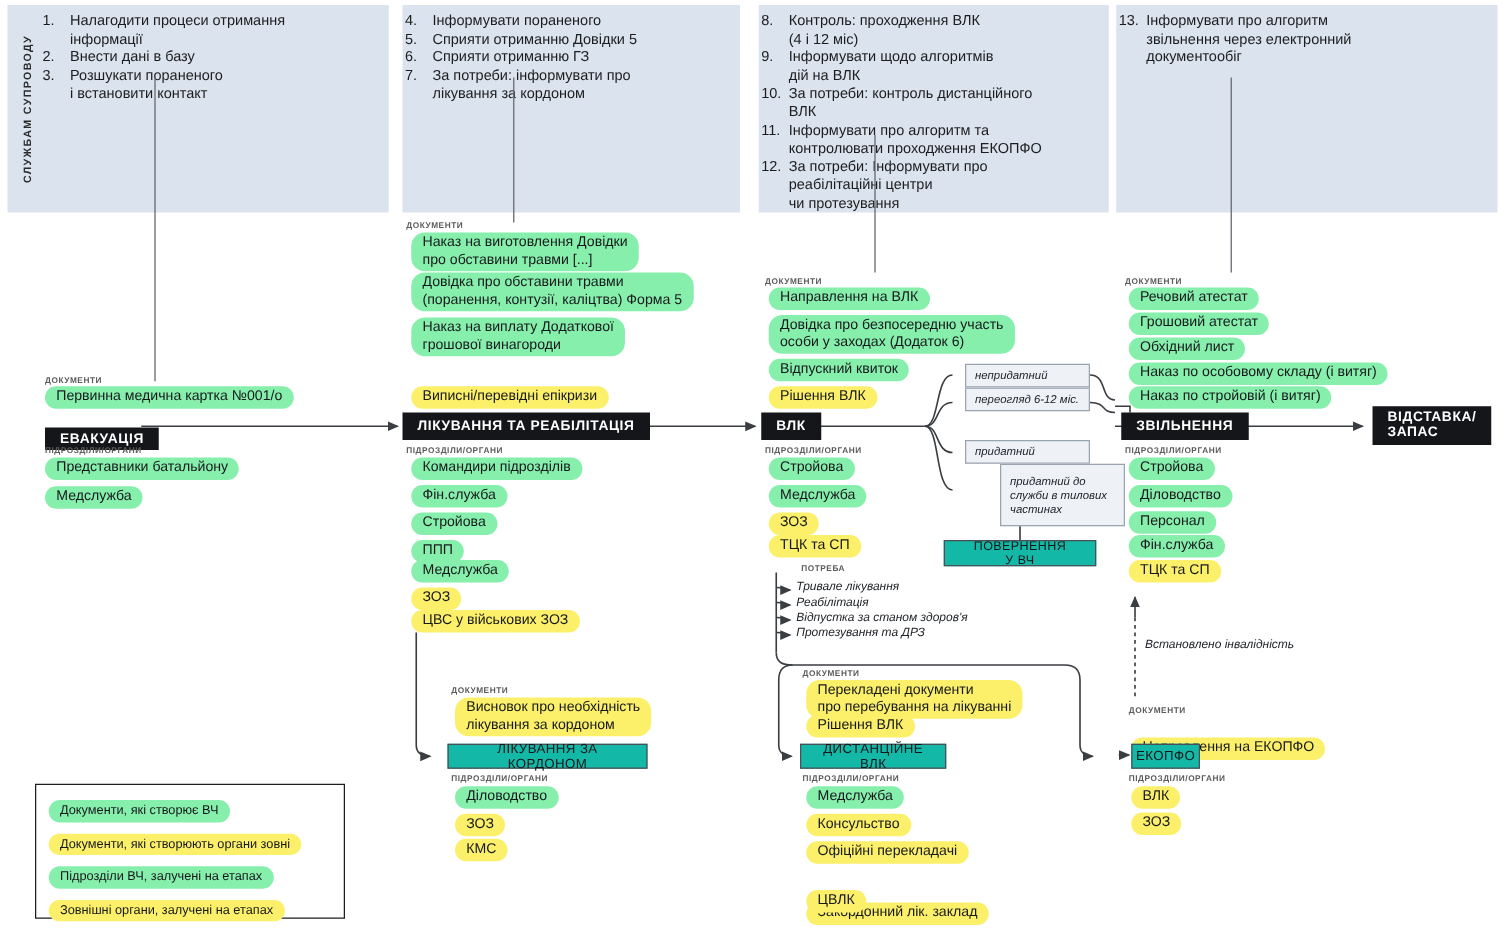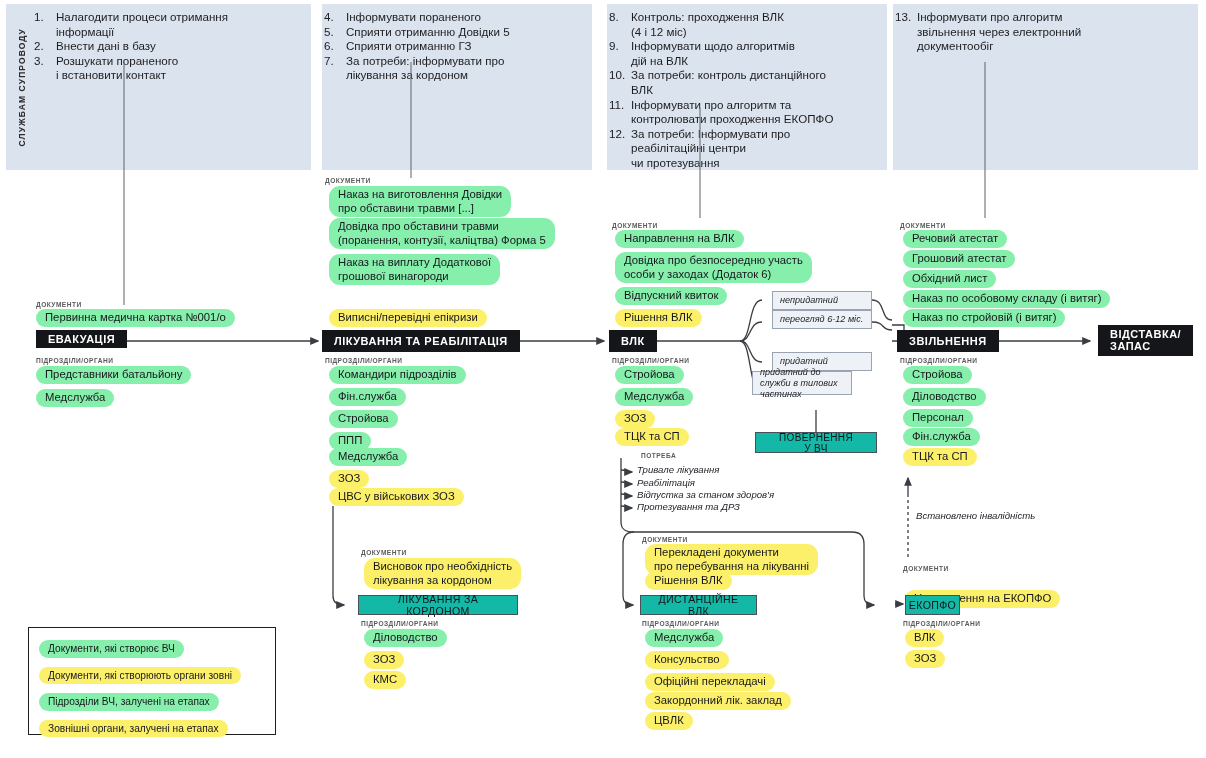--- a/index.html
+++ b/index.html
@@ -280,21 +280,21 @@
       <path d="M908,494 L908,560" stroke-dasharray="3,3"></path>
 
       <path d="M895,604 L903,604" marker-end="url(#ah)"></path>
 
       <path d="M908,494 L908,478" marker-end="url(#ah)"></path>
     </g>
   </svg>
 
   <div class="minilabel" style="left:36px; top:301px;">ДОКУМЕНТИ</div>
   <div class="pill blue" style="left:36px; top:309px;">Первинна медична картка №001/о</div>
-  <div class="stage" style="left:36px; top:330px; height:18px;">ЕВАКУАЦІЯ</div>
+  <div class="stage" style="left:36px; top:342px; height:18px;">ЕВАКУАЦІЯ</div>
   <div class="minilabel" style="left:36px; top:357px;">ПІДРОЗДІЛИ/ОРГАНИ</div>
   <div class="pill blue" style="left:36px; top:366px;">Представники батальйону</div>
   <div class="pill blue" style="left:36px; top:389px;">Медслужба</div>
 
   <div class="minilabel" style="left:325px; top:177px;">ДОКУМЕНТИ</div>
   <div class="pill blue" style="left:329px; top:186px;">Наказ на виготовлення Довідки
 про обставини травми [...]</div>
   <div class="pill blue" style="left:329px; top:218px;">Довідка про обставини травми
 (поранення, контузії, каліцтва) Форма  5</div>
   <div class="pill blue" style="left:329px; top:254px;">Наказ на виплату Додаткової
@@ -340,27 +340,27 @@
 
   <div class="minilabel" style="left:642px; top:536px;">ДОКУМЕНТИ</div>
   <div class="pill yellow" style="left:645px; top:544px;">Перекладені документи
 про перебування на лікуванні</div>
   <div class="pill yellow" style="left:645px; top:572px;">Рішення ВЛК</div>
   <div class="obox" style="left:640px; top:595px; width:117px; height:20px;">ДИСТАНЦІЙНЕ ВЛК</div>
   <div class="minilabel" style="left:642px; top:620px;">ПІДРОЗДІЛИ/ОРГАНИ</div>
   <div class="pill blue" style="left:645px; top:629px;">Медслужба</div>
   <div class="pill yellow" style="left:645px; top:651px;">Консульство</div>
   <div class="pill yellow" style="left:645px; top:673px;">Офіційні перекладачі</div>
-  <div class="pill yellow" style="left:645px; top:692px;">Закордонний лік. заклад</div>
+  <div class="pill yellow" style="left:645px; top:722px;">Закордонний лік. заклад</div>
   <div class="pill yellow" style="left:645px; top:712px;">ЦВЛК</div>
 
   <div class="vbox" style="left:772px; top:291px; width:100px; height:19px;">непридатний</div>
   <div class="vbox" style="left:772px; top:310px; width:100px; height:19px;">переогляд 6-12 міс.</div>
   <div class="vbox" style="left:772px; top:352px; width:100px; height:19px;">придатний</div>
-  <div class="vbox" style="left:752px; top:371px; width:100px; height:24px;">придатний до
+  <div class="vbox" style="left:800px; top:371px; width:100px; height:50px;">придатний до
 служби в тилових
 частинах</div>
   <div class="obox" style="left:755px; top:432px; width:122px; height:21px; font-size:10px;">ПОВЕРНЕННЯ У ВЧ</div>
 
   <div class="minilabel" style="left:900px; top:222px;">ДОКУМЕНТИ</div>
   <div class="pill blue" style="left:903px; top:230px;">Речовий атестат</div>
   <div class="pill blue" style="left:903px; top:250px;">Грошовий атестат</div>
   <div class="pill blue" style="left:903px; top:270px;">Обхідний лист</div>
   <div class="pill blue" style="left:903px; top:290px;">Наказ по особовому складу (і витяг)</div>
   <div class="pill blue" style="left:903px; top:309px;">Наказ по стройовій (і витяг)</div>

